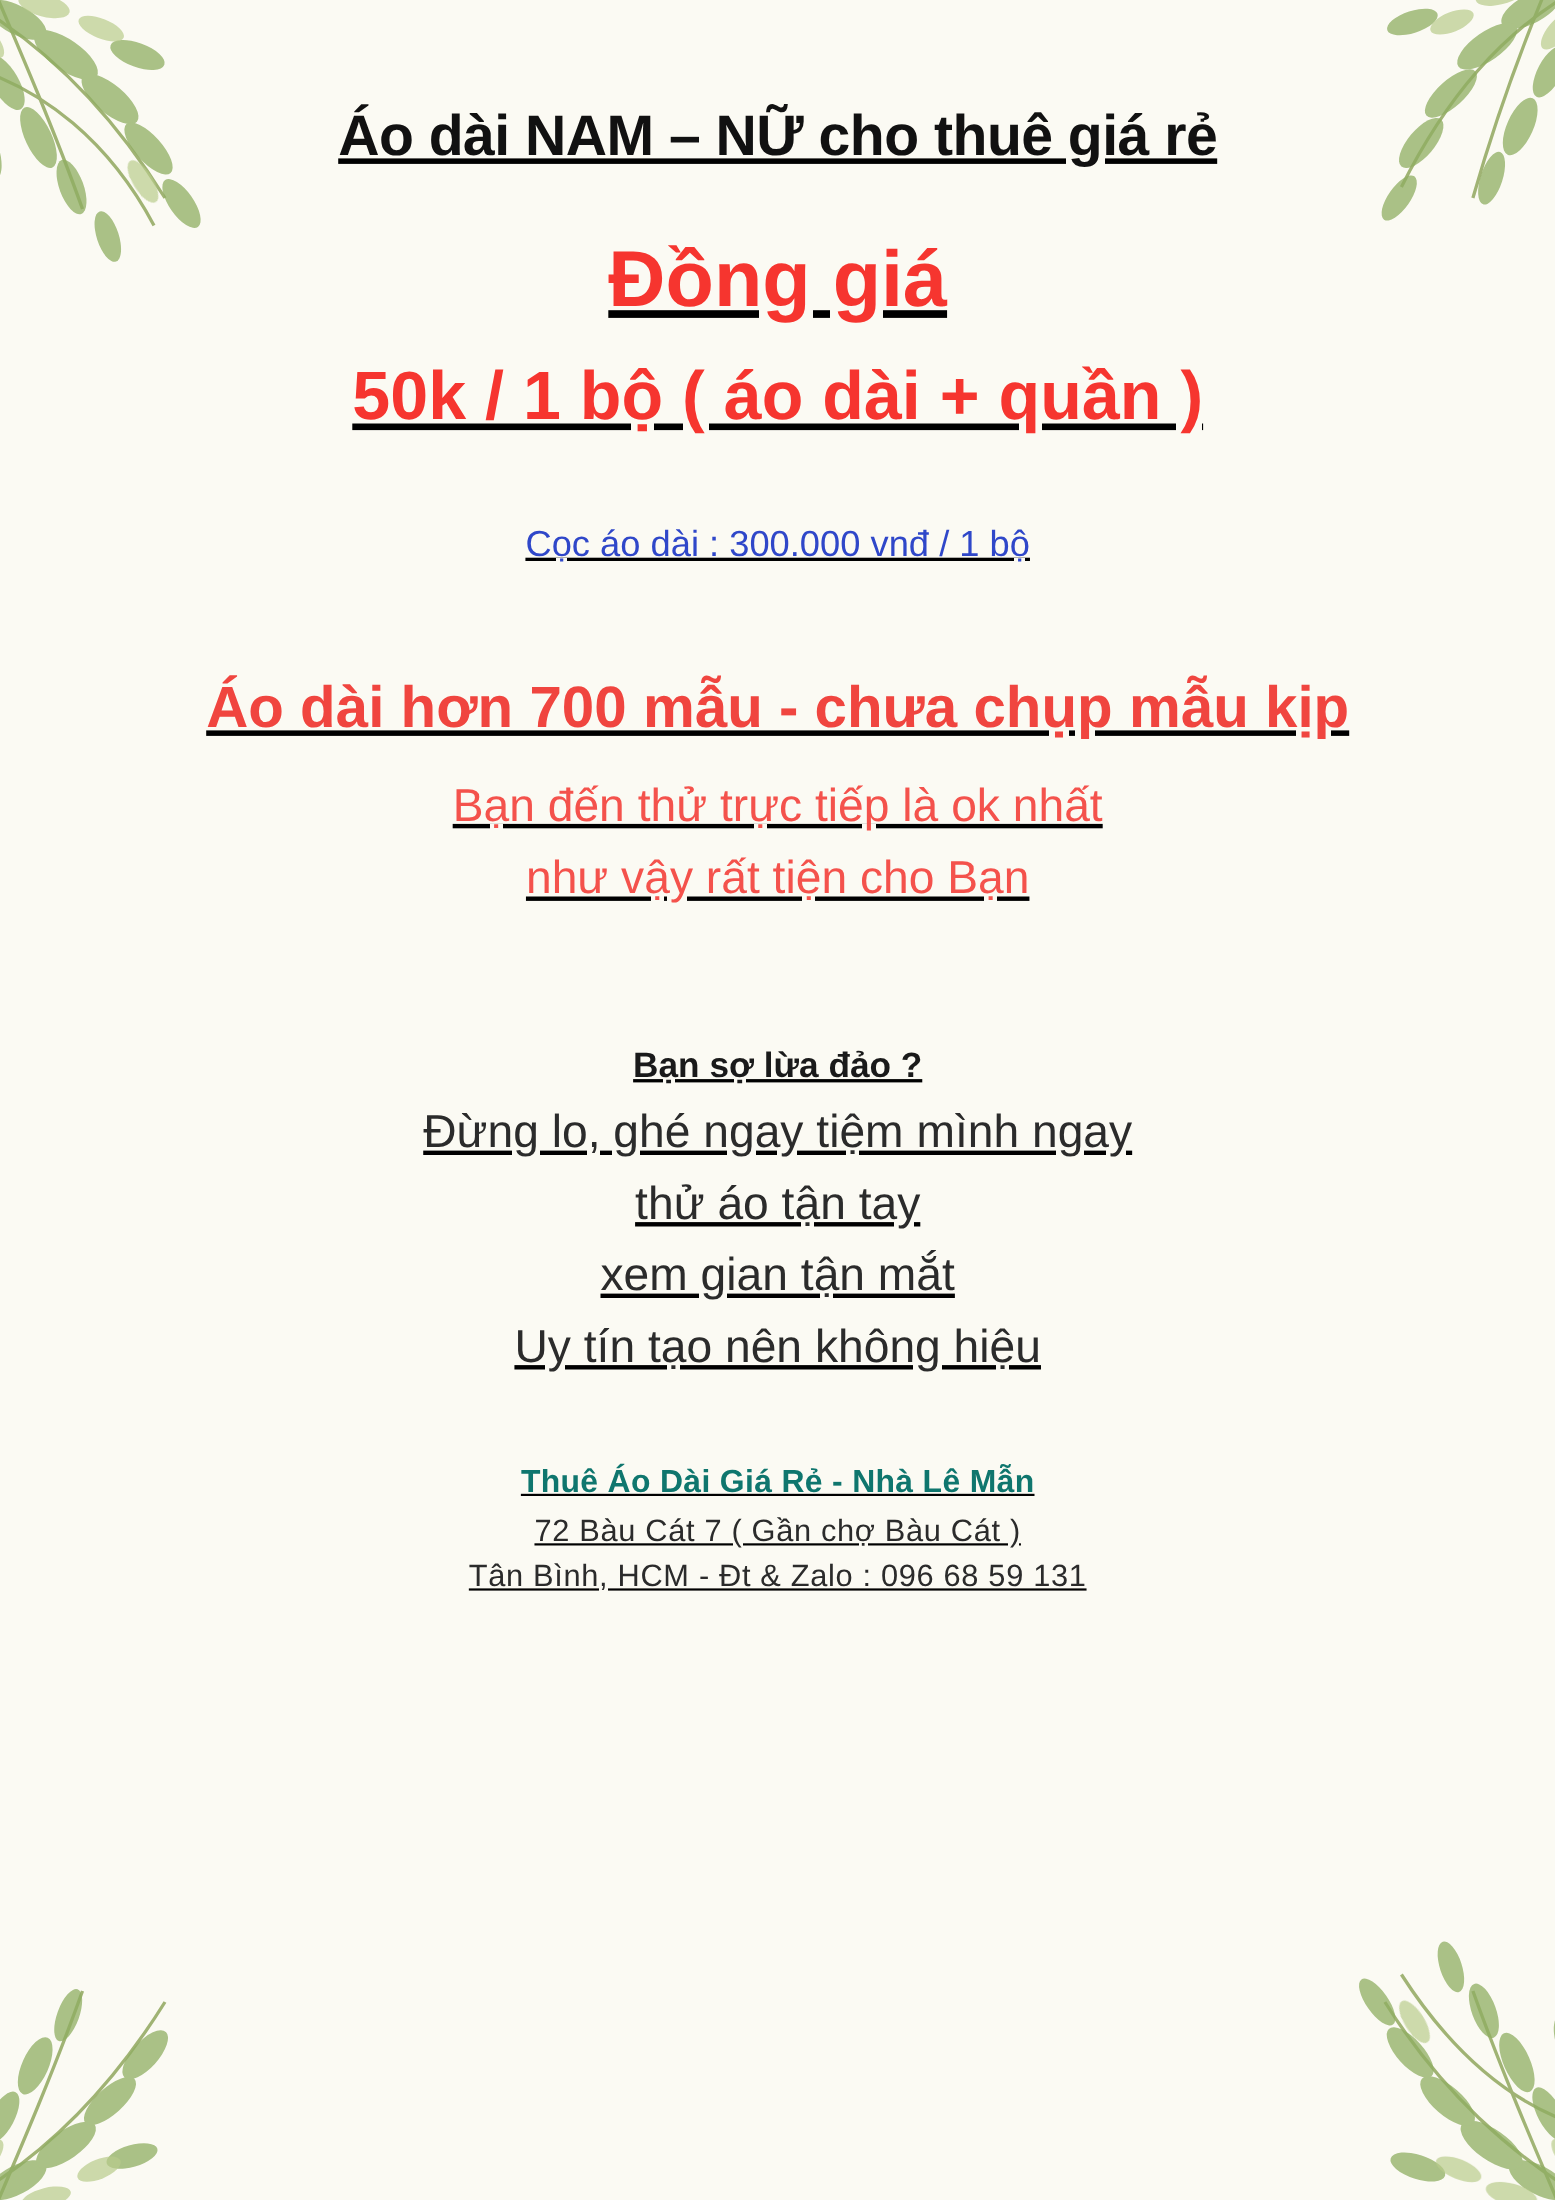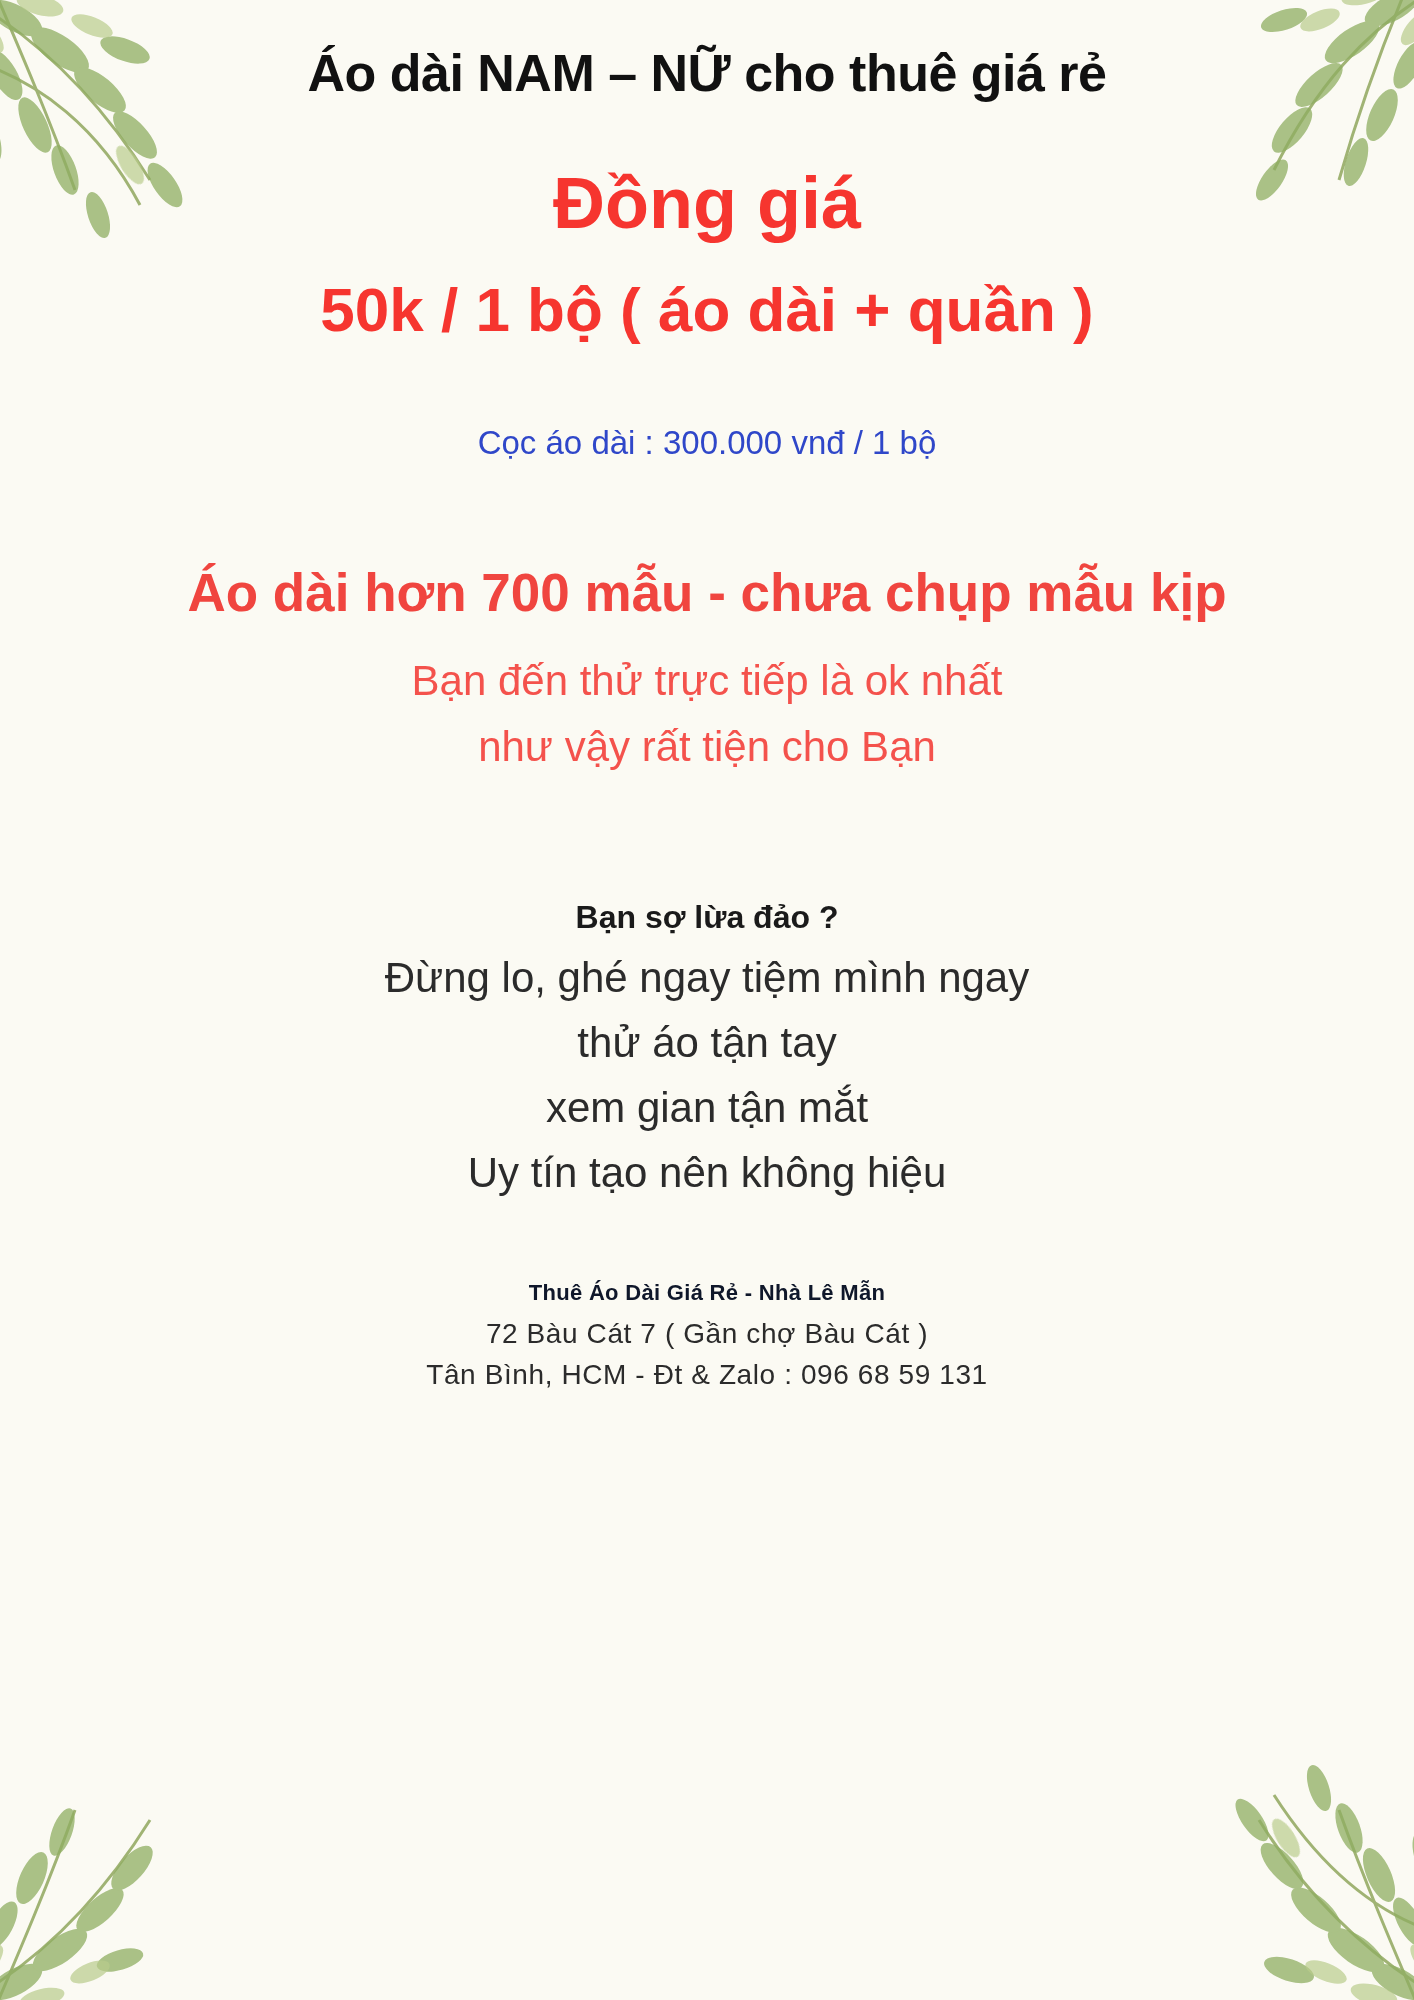--- a/index.html
+++ b/index.html
@@ -25,22 +25,23 @@
   .corner-tr { top: -20px; right: -10px; }
   .corner-bl { bottom: -10px; left: -20px; }
   .corner-br { bottom: -10px; right: -20px; }
 
   .poster {
     position: relative;
     z-index: 2;
     width: 1414px;
     height: 2000px;
     box-sizing: border-box;
-    padding: 44px 90px 40px 90px;
+    padding: 95px 90px 40px 90px;
     text-align: center;
+    text-decoration: underline;
   }
 
   .title {
     font-size: 52px;
     font-weight: bold;
     color: #111111;
     letter-spacing: -0.5px;
     margin: 0 0 60px 0;
     line-height: 1.15;
   }
@@ -95,23 +96,23 @@
 
   .dark-block {
     font-size: 42px;
     color: #2b2b2b;
     line-height: 1.55;
     margin: 0 0 75px 0;
   }
   .dark-block div { margin: 0; }
 
   .footer-name {
-    font-size: 22px;
-    font-weight: bold;
-    color: #0f172a;
+    font-size: 29px;
+    font-weight: bold;
+    color: #0f766e;
     margin: 0 0 8px 0;
     letter-spacing: 0.3px;
   }
   .footer-line {
     font-size: 28px;
     color: #2b2b2b;
     line-height: 1.45;
     letter-spacing: 0.6px;
   }
 </style>

